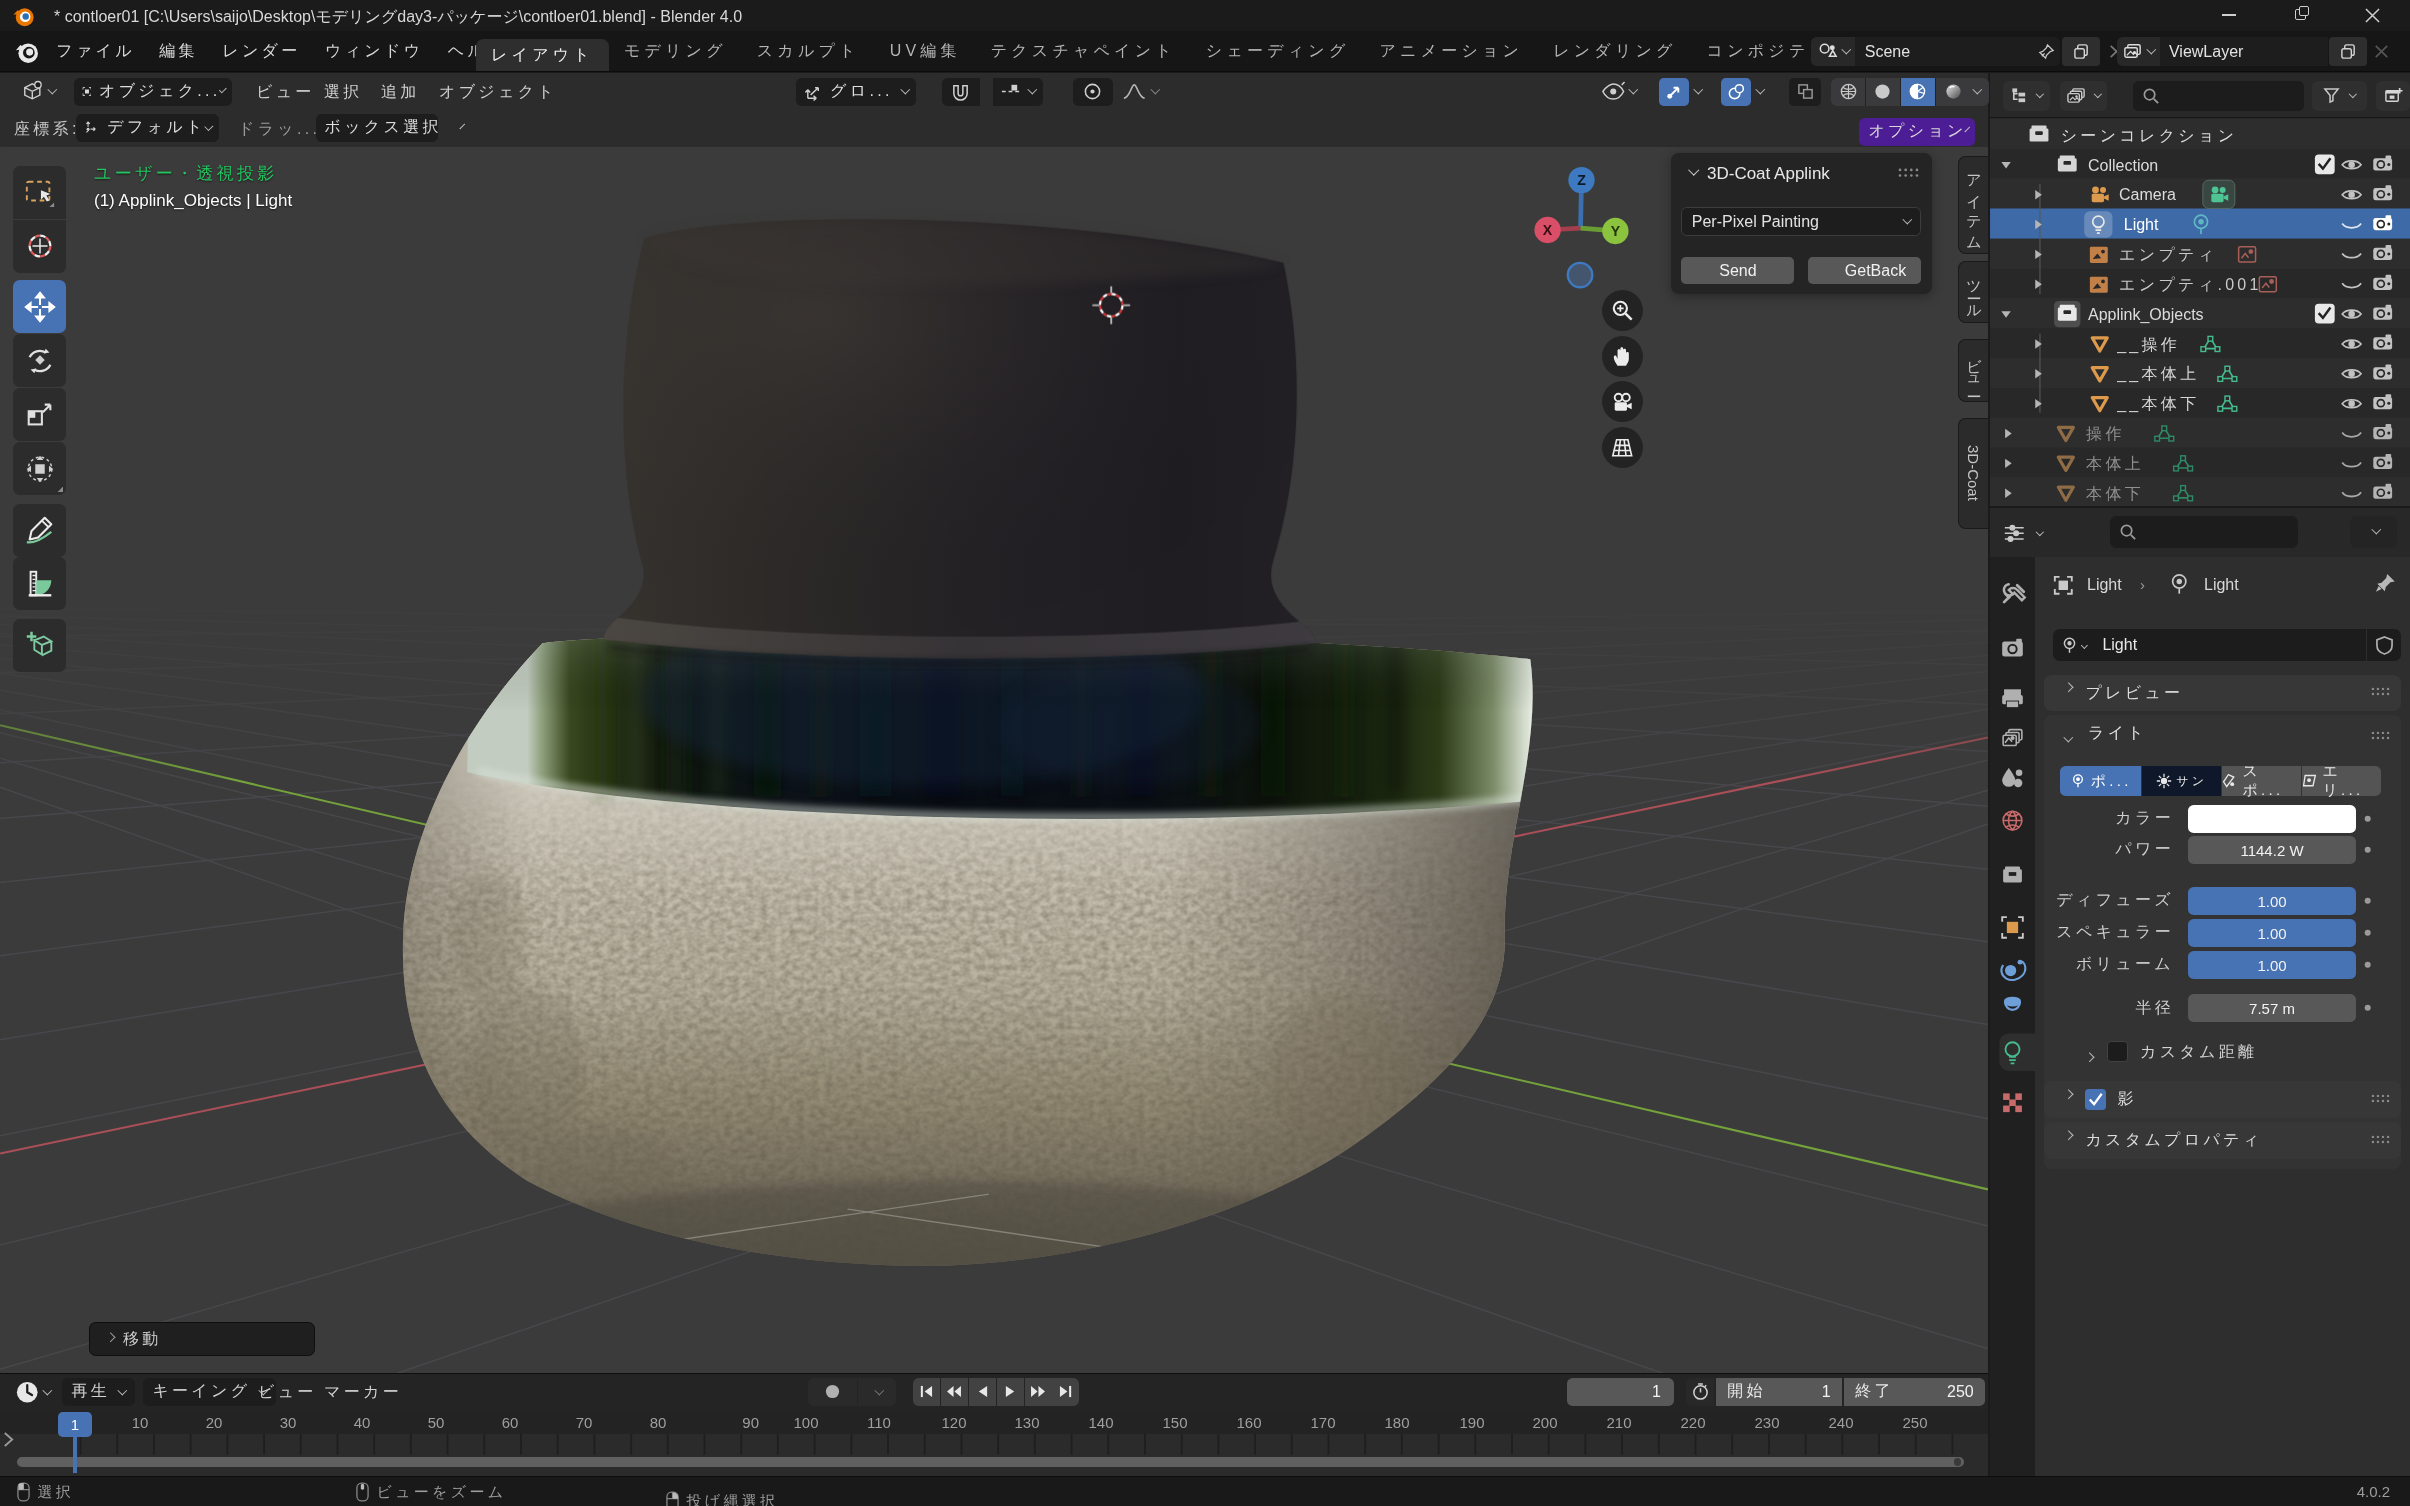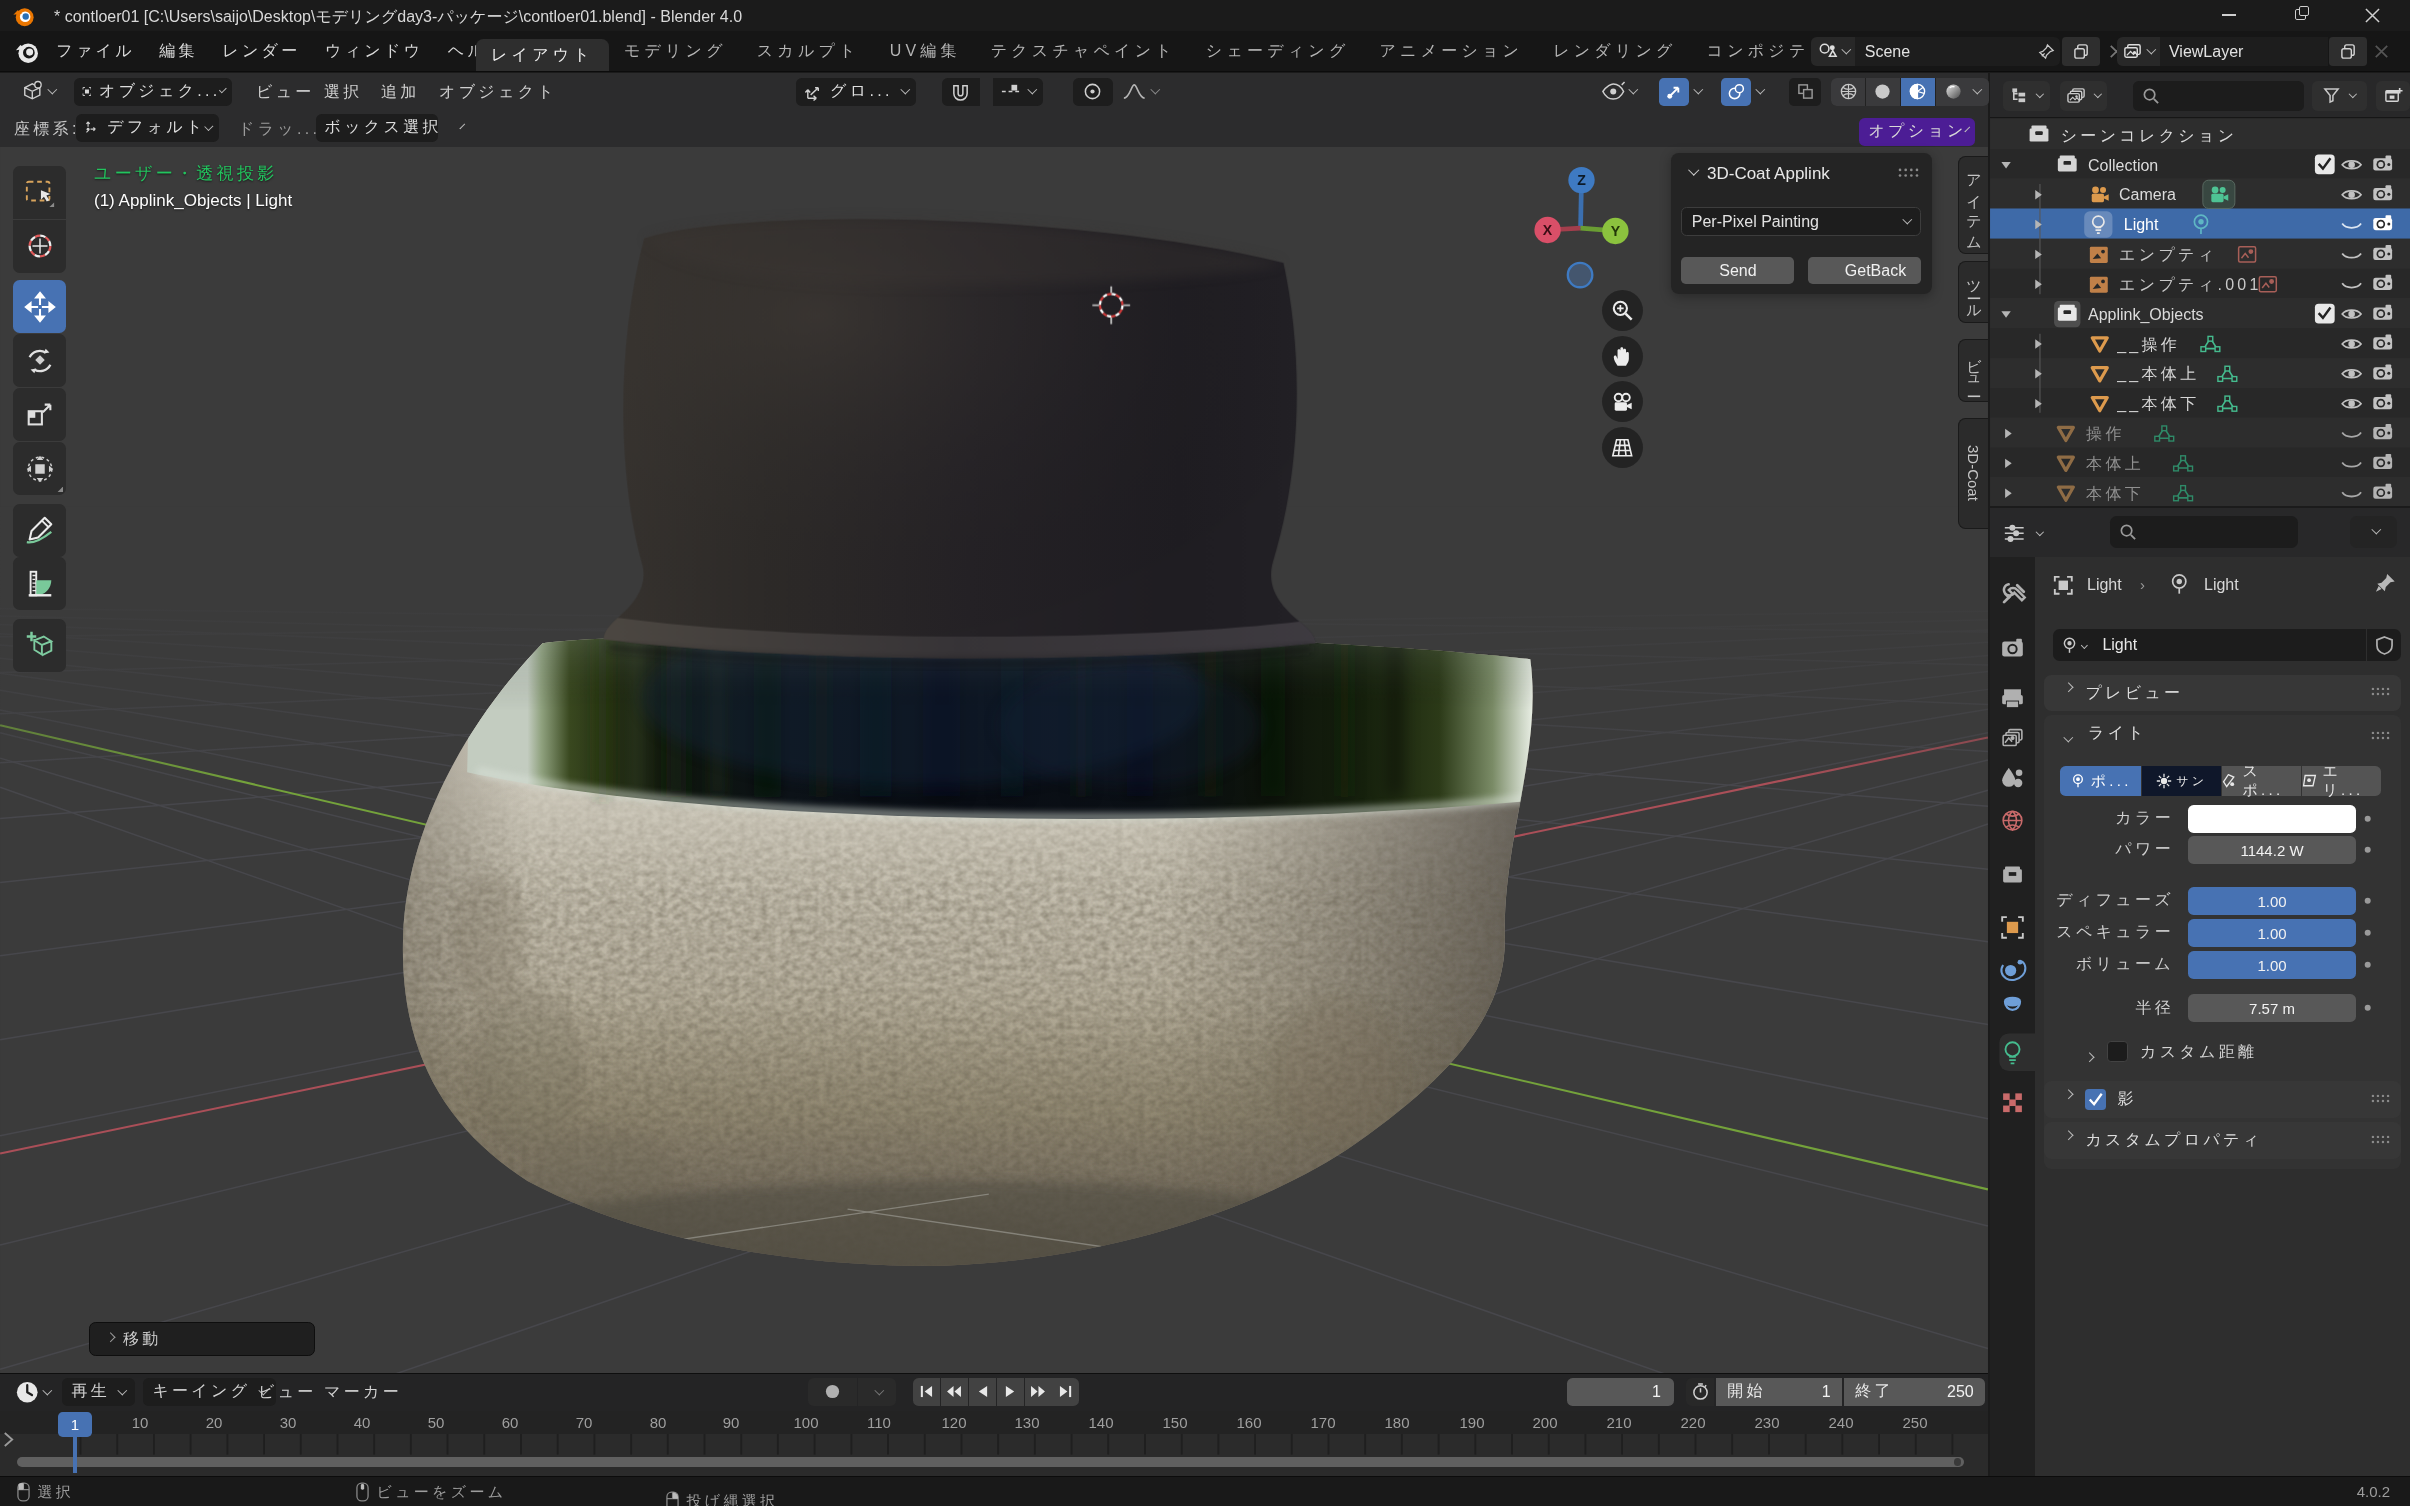--- a/index.html
+++ b/index.html
@@ -679,21 +679,21 @@
 
   <div class="abs" style="left:0;top:37px;width:1988px;height:23.5px;background:#232323;">
         <span class="abs" style="left:112px;top:2.8px;width:56px;text-align:center;color:#9f9f9f;font-size:15px;">10</span>
         <span class="abs" style="left:186px;top:2.8px;width:56px;text-align:center;color:#9f9f9f;font-size:15px;">20</span>
         <span class="abs" style="left:260px;top:2.8px;width:56px;text-align:center;color:#9f9f9f;font-size:15px;">30</span>
         <span class="abs" style="left:334px;top:2.8px;width:56px;text-align:center;color:#9f9f9f;font-size:15px;">40</span>
         <span class="abs" style="left:408px;top:2.8px;width:56px;text-align:center;color:#9f9f9f;font-size:15px;">50</span>
         <span class="abs" style="left:482px;top:2.8px;width:56px;text-align:center;color:#9f9f9f;font-size:15px;">60</span>
         <span class="abs" style="left:556px;top:2.8px;width:56px;text-align:center;color:#9f9f9f;font-size:15px;">70</span>
         <span class="abs" style="left:630px;top:2.8px;width:56px;text-align:center;color:#9f9f9f;font-size:15px;">80</span>
-        <span class="abs" style="left:703px;top:2.8px;width:56px;text-align:center;color:#9f9f9f;font-size:15px;">90</span>
+        <span class="abs" style="left:703px;top:2.8px;width:56px;text-align:right;color:#9f9f9f;font-size:15px;">90</span>
         <span class="abs" style="left:778px;top:2.8px;width:56px;text-align:center;color:#9f9f9f;font-size:15px;">100</span>
         <span class="abs" style="left:851px;top:2.8px;width:56px;text-align:center;color:#9f9f9f;font-size:15px;">110</span>
         <span class="abs" style="left:926px;top:2.8px;width:56px;text-align:center;color:#9f9f9f;font-size:15px;">120</span>
         <span class="abs" style="left:999px;top:2.8px;width:56px;text-align:center;color:#9f9f9f;font-size:15px;">130</span>
         <span class="abs" style="left:1073px;top:2.8px;width:56px;text-align:center;color:#9f9f9f;font-size:15px;">140</span>
         <span class="abs" style="left:1147px;top:2.8px;width:56px;text-align:center;color:#9f9f9f;font-size:15px;">150</span>
         <span class="abs" style="left:1221px;top:2.8px;width:56px;text-align:center;color:#9f9f9f;font-size:15px;">160</span>
         <span class="abs" style="left:1295px;top:2.8px;width:56px;text-align:center;color:#9f9f9f;font-size:15px;">170</span>
         <span class="abs" style="left:1369px;top:2.8px;width:56px;text-align:center;color:#9f9f9f;font-size:15px;">180</span>
         <span class="abs" style="left:1444px;top:2.8px;width:56px;text-align:center;color:#9f9f9f;font-size:15px;">190</span>

